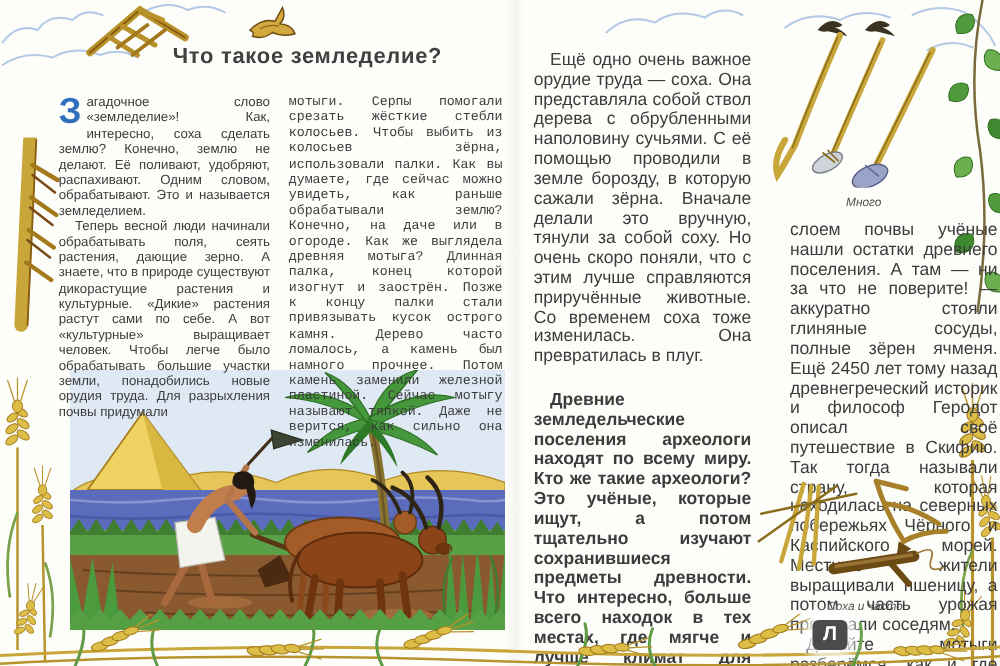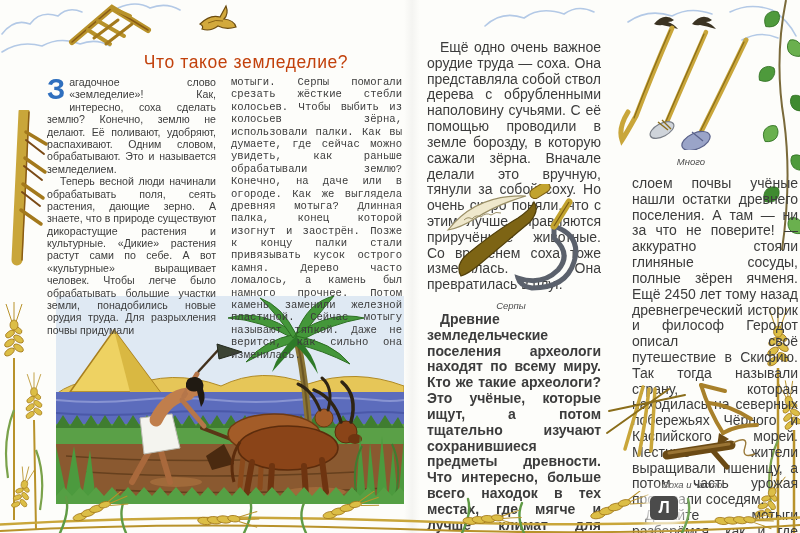--- a/index.html
+++ b/index.html
@@ -4,22 +4,22 @@
 <style>
   html,body{margin:0;padding:0;}
   .spread{
     position:relative;width:800px;height:533px;background:#fdfdfa;
     overflow:hidden;font-family:"Liberation Sans",sans-serif;color:#3c3c3c;
   }
   .decor{position:absolute;z-index:1;pointer-events:none;}
   .gutter{position:absolute;left:404px;top:0;width:16px;height:533px;z-index:2;
     background:linear-gradient(90deg,rgba(0,0,0,0),rgba(80,80,80,0.05),rgba(0,0,0,0));}
   .page-title{
-    position:absolute;left:88px;top:52px;width:316px;z-index:3;text-align:center;
-    font-size:17.5px;font-weight:normal;letter-spacing:0.6px;color:#c2410c;
+    position:absolute;left:88px;top:34px;width:316px;z-index:3;text-align:center;
+    font-size:17.5px;font-weight:bold;letter-spacing:0.6px;color:#404040;
   }
   .textcol{position:absolute;z-index:3;text-align:justify;}
   .left-pg{font-size:10.6px;line-height:1.17;}
   .right-pg{font-size:14px;line-height:1.13;}
   .textcol p{margin:0;}
   .textcol p.indent{text-indent:13px;}
   .dropcap{
     float:left;font-size:29px;line-height:24px;font-weight:bold;color:#2f6fbe;
     margin:1px 4px 0 0;
   }
@@ -250,32 +250,20 @@
     <path d="M0,150 L10,196 18,150 26,200 34,154 40,205 22,206 0,206 Z" fill="#4c9a3e"></path>
     <path d="M300,205 L304,138 310,205 314,146 320,205 326,140 332,205 337,152 342,205 348,142 348,208 300,208 Z" fill="#4c9a3e"></path>
     <path d="M306,150 Q296,170 300,196 M336,148 Q346,170 340,198" stroke="#3f7d30" stroke-width="2" fill="none"></path>
     <path d="M0,200 l8,-9 8,9 8,-9 8,9 8,-9 8,9 8,-9 8,9 8,-9 8,9 8,-9 8,9 8,-9 8,9 8,-9 8,9 8,-9 8,9 8,-9 8,9 8,-9 8,9 8,-9 8,9 8,-9 8,9 8,-9 8,9 8,-9 8,9 8,-9 8,9 8,-9 8,9 8,-9 8,9 8,-9 8,9 8,-9 8,9 8,-9 8,9 8,-9 8,10 L348,208 L0,208 Z" fill="#55a044"></path>
   </svg>
 
   <div class="textcol right-pg" id="col3a">
     <p class="indent">Ещё одно очень важное орудие труда — соха. Она представляла собой ствол дерева с обрубленными наполовину сучьями. С её помощью проводили в земле борозду, в которую сажали зёрна. Вначале делали это вручную, тянули за собой соху. Но очень скоро поняли, что с этим лучше справляются приручённые животные. Со временем соха тоже изменилась. Она превратилась в плуг.</p>
   </div>
 
-  <div class="figure" id="fig-sickles">
-    <svg width="150" height="110" viewBox="0 0 150 110">
-      <path d="M12,46 Q40,10 90,12 Q62,20 40,34 Q24,44 12,46 Z" fill="#efe8cc" stroke="#9a8f66" stroke-width="1.2"></path>
-      <path d="M28,36 q4,-4 8,-1 q4,-5 9,-2 q5,-5 10,-2 q5,-4 10,-2" stroke="#9a8f66" stroke-width="1" fill="none"></path>
-      <path d="M25,92 Q18,80 34,68 Q58,48 82,34 Q94,26 98,18 Q104,26 94,38 Q70,58 44,80 Q32,90 25,92 Z" fill="#7d6414" stroke="#4f3e0a" stroke-width="1.2"></path>
-      <rect x="92" y="8" width="22" height="10" rx="5" transform="rotate(-32 92 8)" fill="#c2a32e" stroke="#7a5c12"></rect>
-      <path d="M118,42 Q146,52 138,78 Q130,104 96,104 Q84,102 82,94 Q106,102 122,86 Q136,70 118,54 Z" fill="none" stroke="#5b616c" stroke-width="5"></path>
-      <path d="M118,42 L133,18" stroke="#c2a32e" stroke-width="7" stroke-linecap="round"></path>
-      <path d="M118,42 L133,18" stroke="#7a5c12" stroke-width="1.2"></path>
-    </svg>
-    <div class="caption">Серпы</div>
-  </div>
 
   <div class="textcol right-pg" id="col3b">
     <p class="indent">Древние земледельческие поселения археологи находят по всему миру. Кто же такие археологи? Это учёные, которые ищут, а потом тщательно изучают сохранившиеся предметы древности. Что интересно, больше всего находок в тех местах, где мягче и лучше климат для выращивания растений. Много таких поселений было найдено на берегу реки Евфрат. Там был крупный центр земледелия Месопотамия. В Египте, вдоль реки Нил. В Средней Азии, недалеко от города Ашхабада, под пятнадцатиметровым</p>
   </div>
 
   <div class="figure" id="fig-hoes">
     <svg width="150" height="126" viewBox="0 0 150 126">
       <g stroke-linecap="round" fill="none">
         <path d="M56,4 Q36,50 20,92 Q10,110 6,116 Q2,104 12,88" stroke="#c9a63a" stroke-width="5"></path>
         <path d="M54,6 Q34,52 18,94" stroke="#8a6d1a" stroke-width="1.2"></path>

